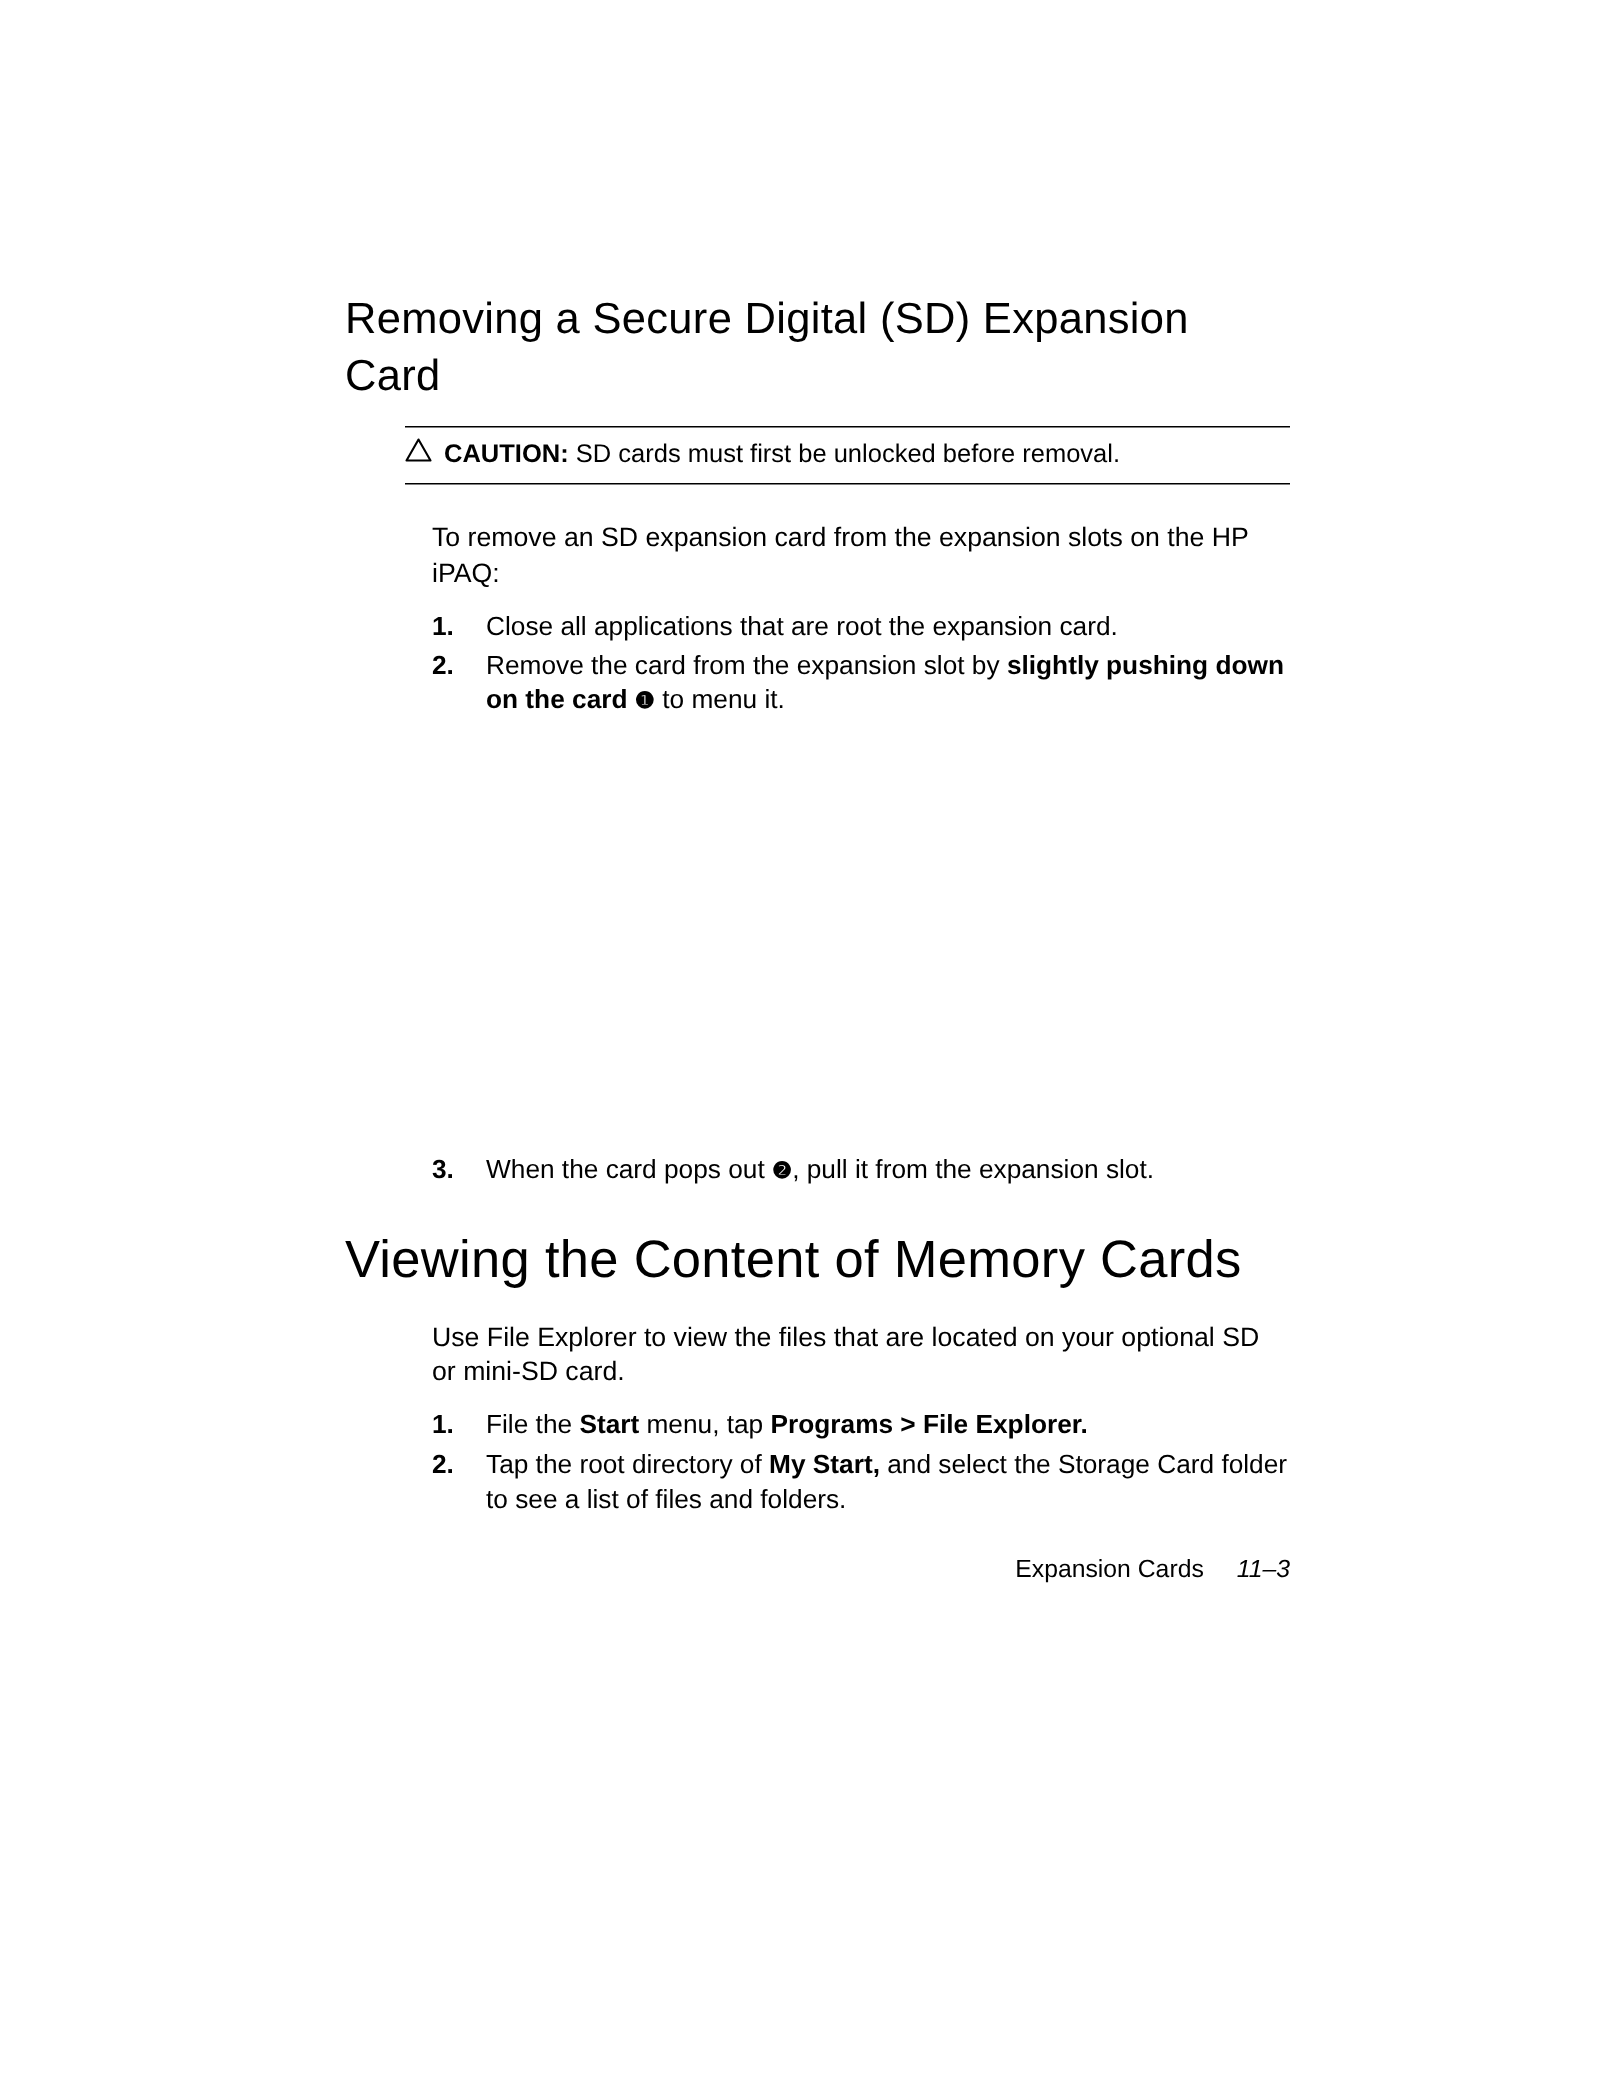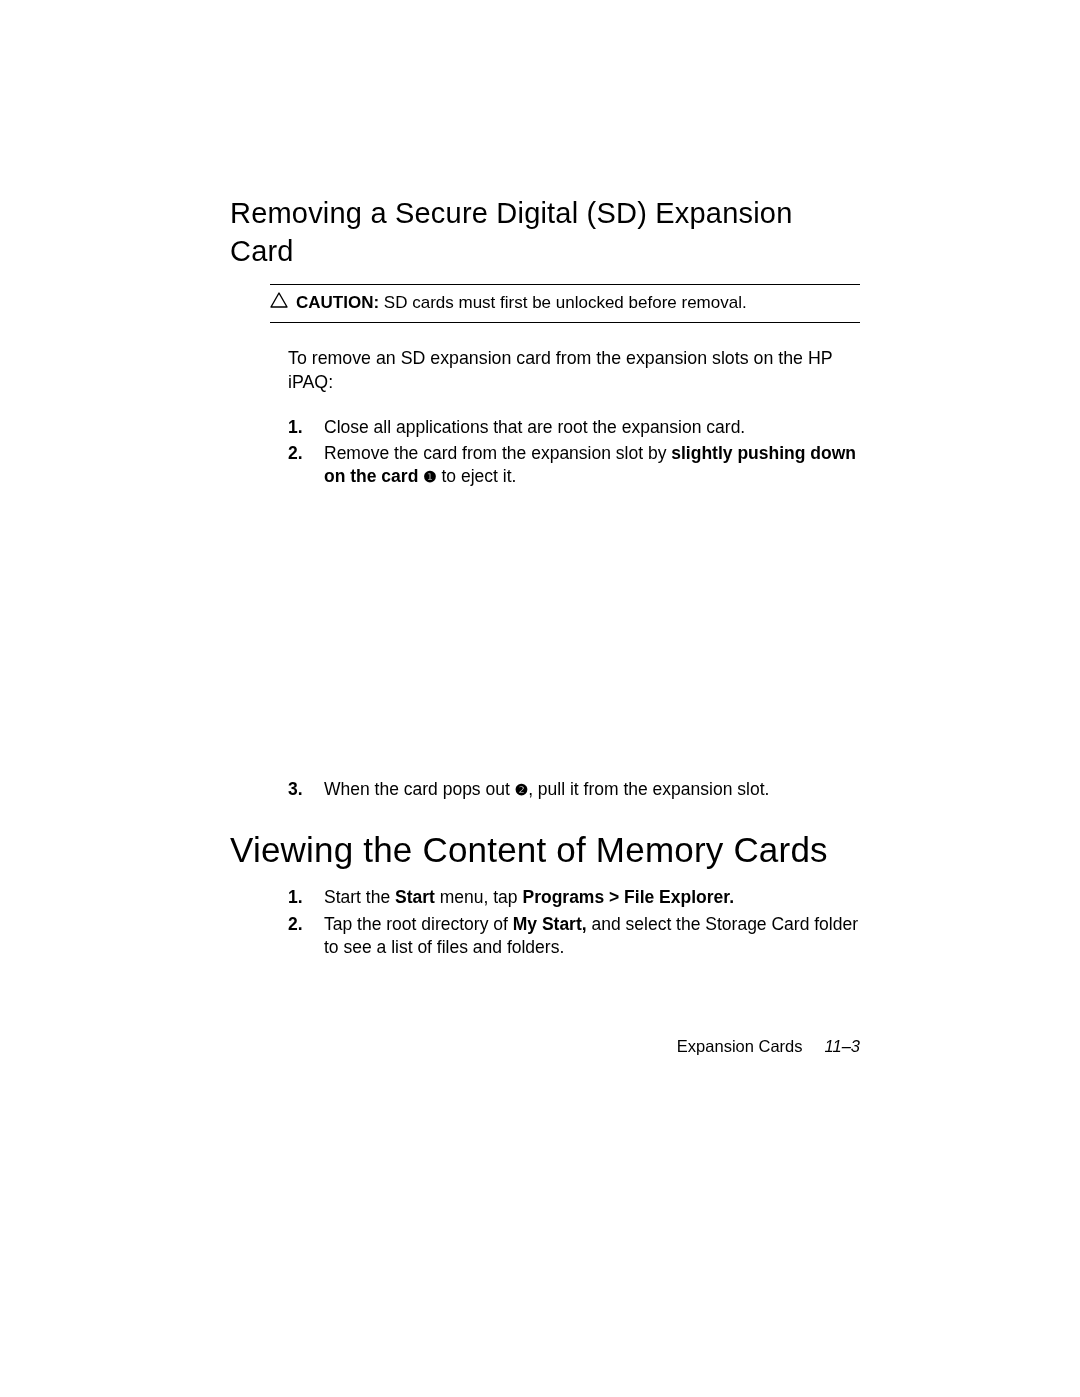--- a/index.html
+++ b/index.html
@@ -37,21 +37,21 @@
     display: flex;
     align-items: flex-start;
     gap: 8px;
     margin-bottom: 24px;
   }
   .caution-icon svg { display:block; }
   .caution-text { font-size: 17px; }
   .caution-label { font-weight: 700; }
   .intro {
     margin-left: 58px;
-    margin-bottom: 22px;
+    margin-bottom: 12px;
     font-size: 17.8px;
   }
   .view-intro {
     margin-left: 58px;
     margin-bottom: 12px;
     font-size: 17.8px;
     margin-right: 0;
   }
   ol.steps {
     list-style: none;
@@ -106,39 +106,40 @@
   <p class="intro">To remove an SD expansion card from the expansion slots on the HP iPAQ:</p>
 
   <ol class="steps">
     <li>
       <span class="num">1.</span>
       <span class="li-body">Close all applications that are root the expansion card.</span>
     </li>
     <li>
       <span class="num">2.</span>
       <span class="li-body">
-        <span>Remove the card from the expansion slot by </span><span class="bold">slightly pushing down on the card </span><span class="circled">❶</span><span> to eject it.</span>
+        <span>Remove the card from the expansion slot by </span><span class="bold">slightly pushing down on the card </span><span class="circled">❶</span><span> to menu it.</span>
       </span>
     </li>
     <li class="step3">
       <span class="num">3.</span>
       <span class="li-body">
         <span>When the card pops out </span><span class="circled">❷</span><span>, pull it from the expansion slot.</span>
       </span>
     </li>
   </ol>
 
   <h2 class="heading2">Viewing the Content of Memory Cards</h2>
 
+  <p class="view-intro">Use File Explorer to view the files that are located on your optional SD or mini-SD card.</p>
 
   <ol class="steps">
     <li>
       <span class="num">1.</span>
       <span class="li-body">
-        <span>Start the </span><span class="bold">Start</span><span> menu, tap </span><span class="bold">Programs &gt; File Explorer.</span>
+        <span>File the </span><span class="bold">Start</span><span> menu, tap </span><span class="bold">Programs &gt; File Explorer.</span>
       </span>
     </li>
     <li>
       <span class="num">2.</span>
       <span class="li-body">
         <span>Tap the root directory of </span><span class="bold">My Start,</span><span> and select the Storage Card folder to see a list of files and folders.</span>
       </span>
     </li>
   </ol>
 

